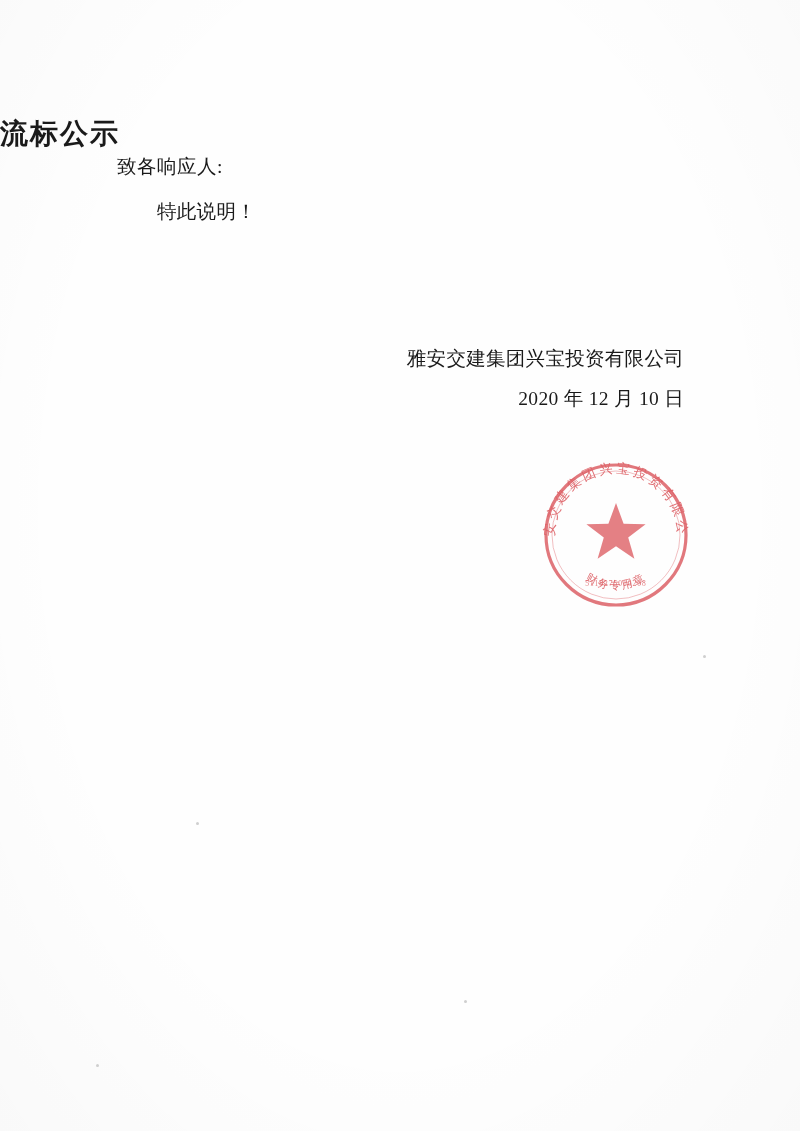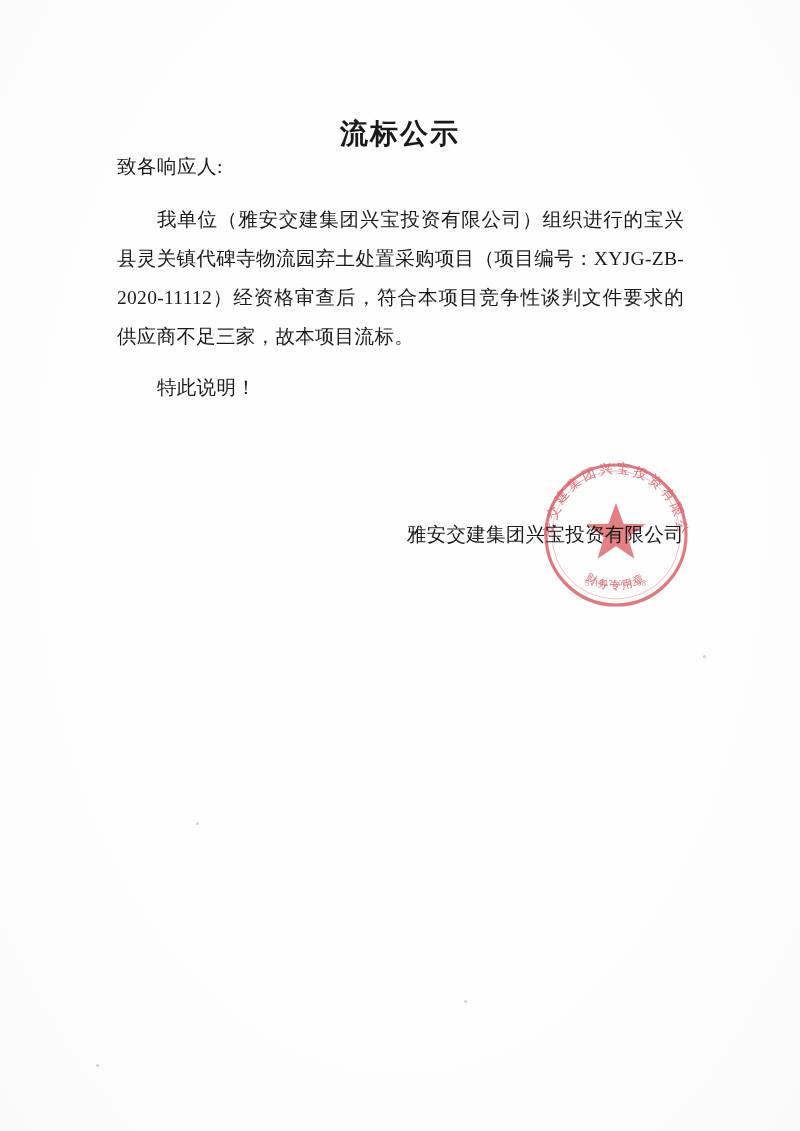--- a/index.html
+++ b/index.html
@@ -29,21 +29,20 @@
       radial-gradient(ellipse at 50% 45%, rgba(255,255,255,0) 60%, rgba(0,0,0,0.018) 100%);
     pointer-events: none;
   }
   .doc-body {
     position: absolute;
     left: 0;
     top: 0;
     width: 800px;
   }
   .doc-title {
-    text-align: center;
     font-size: 28px;
     font-weight: bold;
     letter-spacing: 2px;
     margin-top: 115px;
     font-family: "Liberation Serif", "DejaVu Serif", serif;
   }
   .salutation {
     margin-left: 117px;
     font-size: 19.5px;
     letter-spacing: 0.5px;
@@ -103,26 +102,26 @@
 <body>
 
 <div class="page">
 
   <div class="doc-body">
 
     <div class="doc-title">流标公示</div>
 
     <div class="salutation">致各响应人:</div>
 
-    <div class="para">我单位（雅安交建集团兴宝投资有限公司）组织进行的宝兴县灵关镇代碑寺物流园弃土处置采购项目（项目编号：XYJG-ZB-2020-11112）经资格审查后，符合本项目竞争性谈判文件要求的供应商不足三家，故本项目流标。</div>
 
     <div class="para second">特此说明！</div>
 
     <div class="sign-block">
       <div>雅安交建集团兴宝投资有限公司</div>
+      <div class="sign-date">2020 年 12 月 10 日</div>
     </div>
 
   </div>
 
   <div class="seal">
     <svg width="160" height="160" viewBox="0 0 160 160" xmlns="http://www.w3.org/2000/svg">
       <defs>
         <path id="arcTop" d="M 18,80 A 62,62 0 0 1 142,80"></path>
         <path id="arcBottom" d="M 26,80 A 54,54 0 0 0 134,80"></path>
       </defs>

